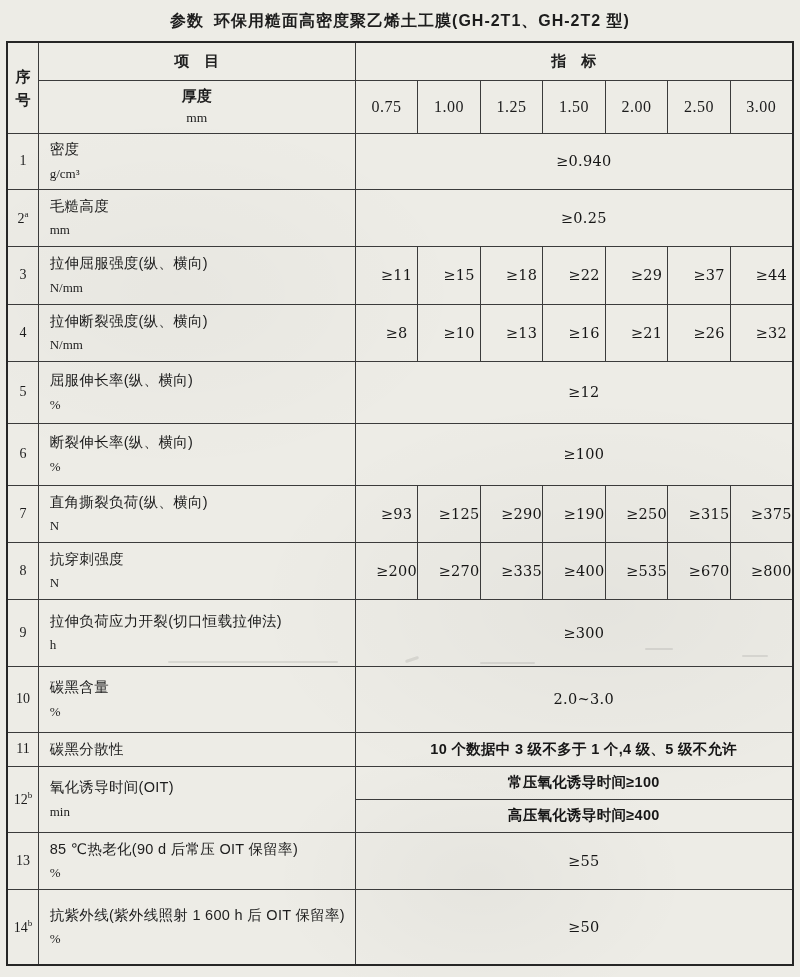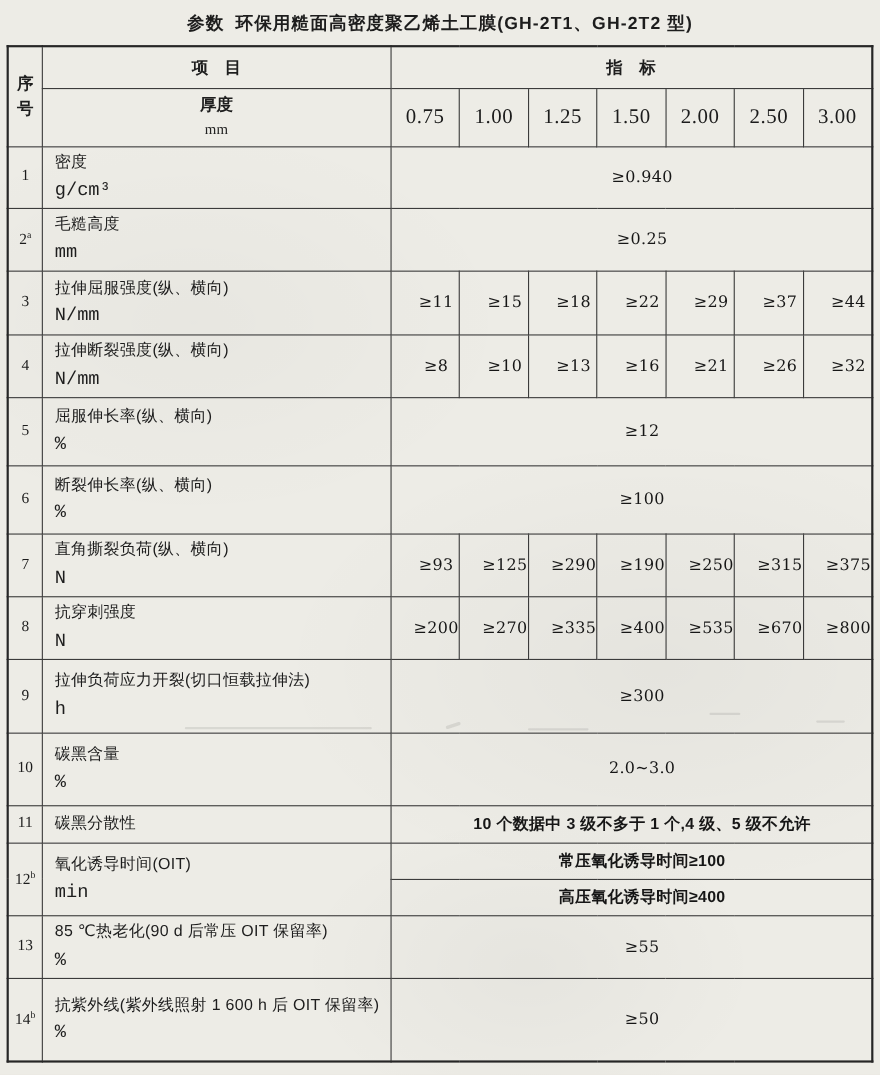--- a/index.html
+++ b/index.html
@@ -36,27 +36,27 @@
     overflow: hidden;
   }
   .c { text-align: center; }
   
   tr.header-row-1 { height: 38px; }
   tr.header-row-2 { height: 53px; }
   .hdr-cn { font-weight: bold; font-size: 15px; color: #1e1e1e; }
   .serial-hdr-inner { width: 1.15em; margin: 0 auto; word-break: break-all; line-height: 1.55; }
   .thickness-inner div { line-height: 1.5; }
   .unit-text { font-family: "Liberation Serif", "DejaVu Serif", serif; font-size: 13.5px; font-weight: normal; }
-  .num { font-family: "Liberation Serif", "DejaVu Serif", serif; font-size: 19px; letter-spacing: 0.5px; color: #1c1c1c; }
+  .num { font-family: "Liberation Serif", "DejaVu Serif", serif; font-size: 16px; letter-spacing: 0.5px; color: #1c1c1c; }
   
   td.serial { font-family: "Liberation Serif", "DejaVu Serif", serif; font-size: 14px; color: #1c1c1c; }
   td.serial sup { font-size: 9px; }
   td.item { padding: 5px 6px 5px 11px; }
   .item-name { font-size: 14.5px; font-weight: normal; color: #1d1d1d; letter-spacing: 0.3px; line-height: 1.25; }
-  .item-unit { margin-top: 7px; font-family: Liberation Mono, monospace; font-size: 17px; color: #1d1d1d; }
+  .item-unit { margin-top: 7px; font-family: Liberation Serif, serif; font-size: 13px; color: #1d1d1d; }
   td.val { font-family: "DejaVu Serif", "Liberation Serif", serif; font-size: 14.5px; color: #161616; letter-spacing: 0.3px; padding-left: 20px; }
   td.val.cjk { font-family: "Liberation Sans", "DejaVu Sans", sans-serif; font-weight: bold; font-size: 14.5px; }
   
   .artifact { position: absolute; background: rgba(40,40,40,0.10); border-radius: 2px; pointer-events: none; }
 </style>
 </head>
 <body>
 
 <div class="page">
 

